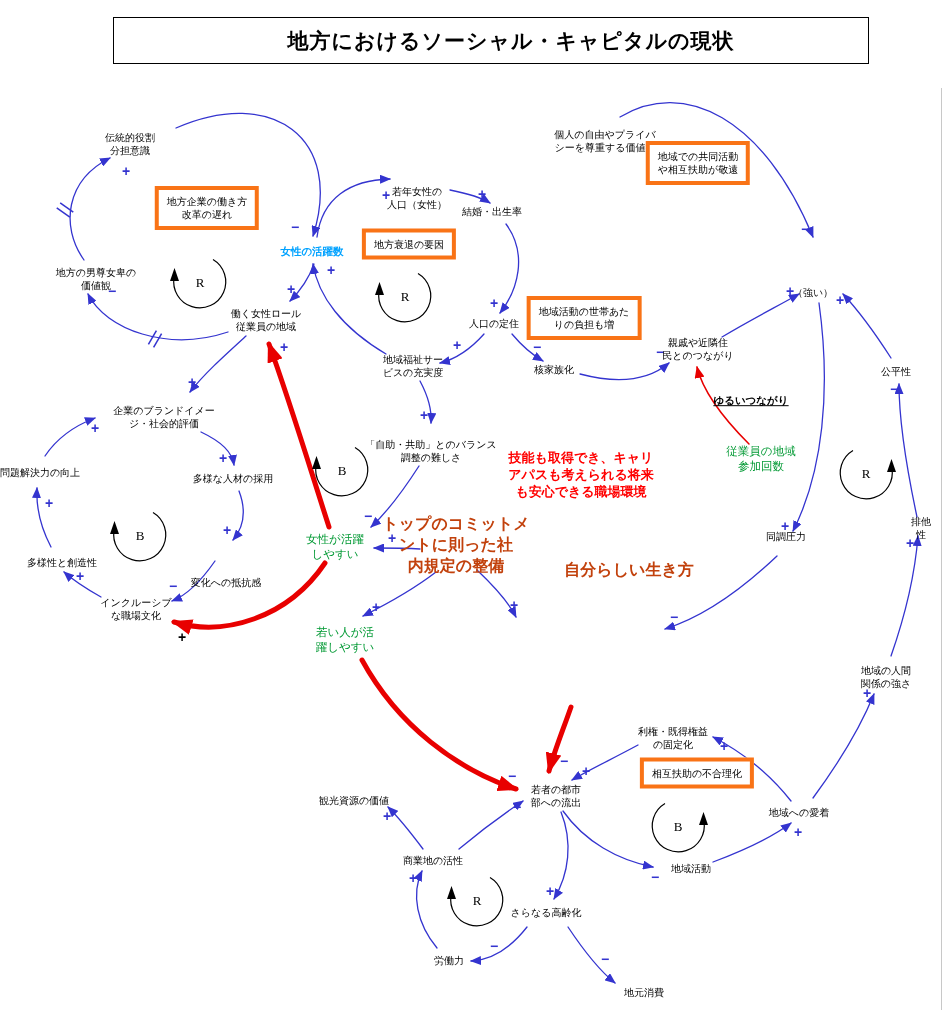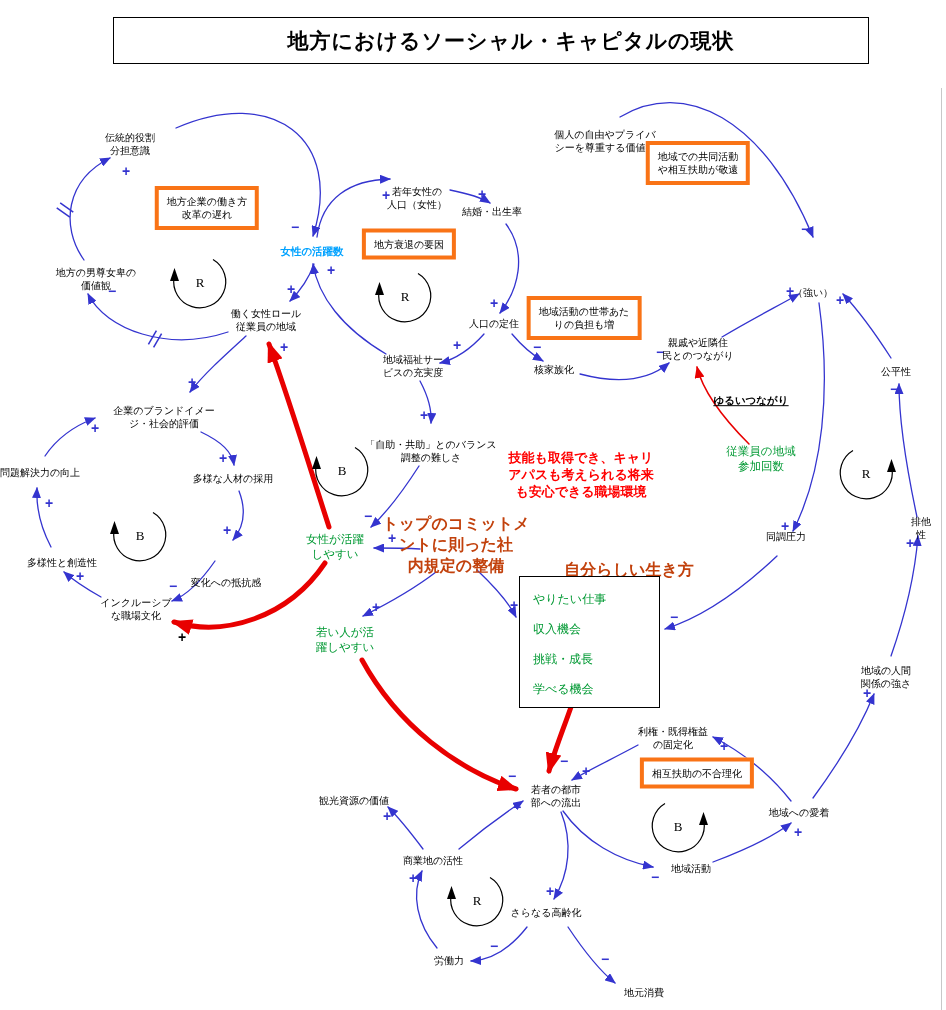--- a/index.html
+++ b/index.html
@@ -230,26 +230,20 @@
 しやすい</div>
       <div class="node green-bold" style="left: 456px; top: 545px;">トップのコミットメ
 ントに則った社
 内規定の整備</div>
       <div class="node green" style="left: 345px; top: 640px;">若い人が活
 躍しやすい</div>
       <div class="node red-bold" style="left: 581px; top: 475px;">技能も取得でき、キャリ
 アパスも考えられる将来
 も安心できる職場環境</div>
       <div class="node green-bold" style="left: 589px; top: 570px; margin-left: 40px;">自分らしい生き方</div>
-      <div class="panel" style="left: 519px; top: 576px; width: 139px; height: 130px;">
-        <div class="panel-item" style="top: 14px;">やりたい仕事</div>
-        <div class="panel-item" style="top: 44px;">収入機会</div>
-        <div class="panel-item" style="top: 74px;">挑戦・成長</div>
-        <div class="panel-item" style="top: 104px;">学べる機会</div>
-      </div>
       <div class="node plain" style="left: 673px; top: 738px;">利権・既得権益
 の固定化</div>
       <div class="node box" style="left: 697px; top: 773px;">相互扶助の不合理化</div>
       <div class="node plain" style="left: 799px; top: 812px;">地域への愛着</div>
       <div class="node plain" style="left: 691px; top: 868px;">地域活動</div>
       <div class="node plain" style="left: 886px; top: 677px;">地域の人間
 関係の強さ</div>
       <div class="node plain" style="left: 556px; top: 796px;">若者の都市
 部への流出</div>
       <div class="node plain" style="left: 354px; top: 800px;">観光資源の価値</div>

